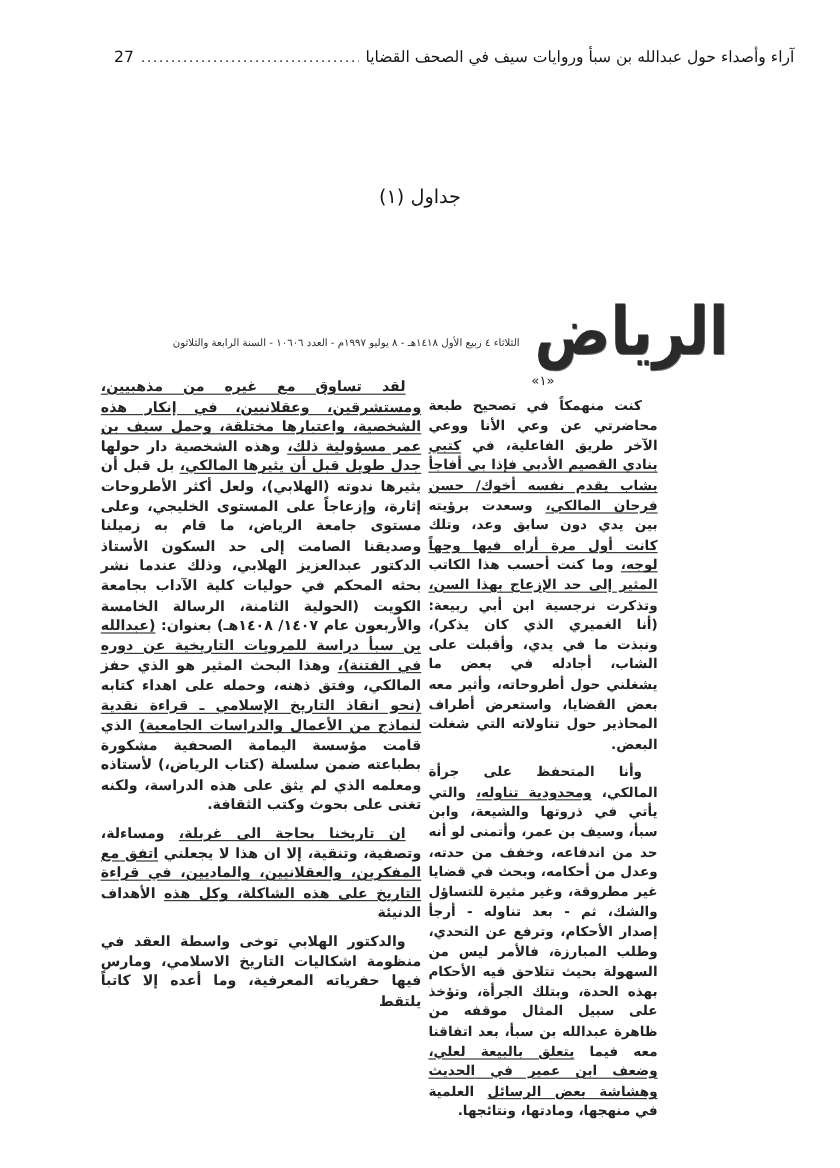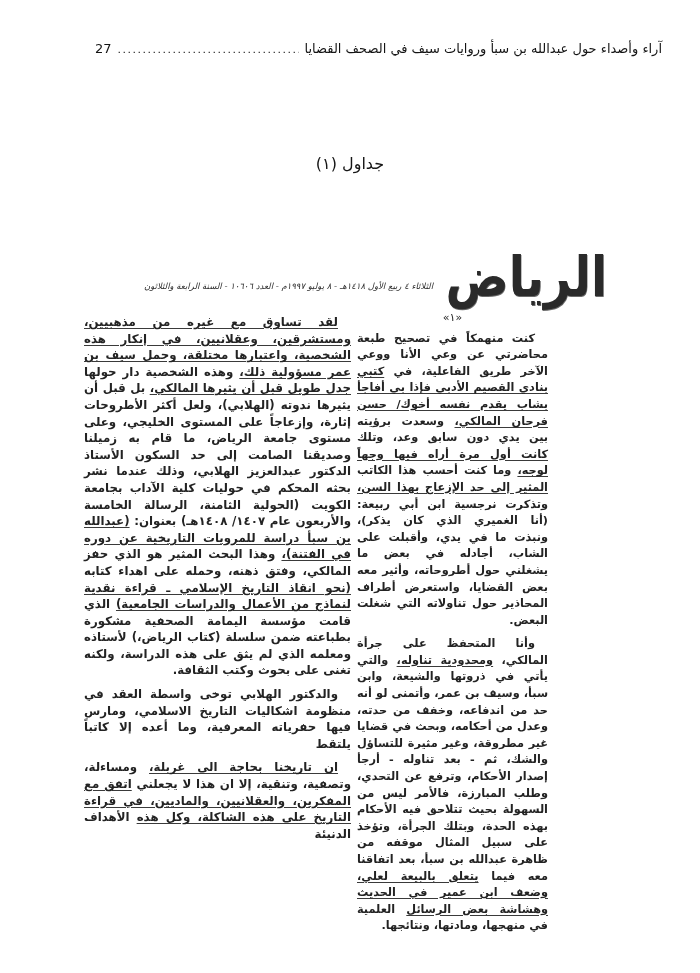--- a/index.html
+++ b/index.html
@@ -34,21 +34,21 @@
   }
   .logo{
     position:absolute;right:88px;top:-4px;
     font-size:47px;font-weight:bold;color:#2a2a2a;
     letter-spacing:-2px;transform:scaleY(1.18);transform-origin:top right;
     text-shadow:0.6px 0.6px 0 #6a6a6a;
     white-space:nowrap;
   }
   .dateline{
     position:absolute;right:262px;top:33px;
-    font-size:8.5px;color:#2d2d2d;white-space:nowrap;direction:rtl;font-style:italic;
+    font-size:8.5px;color:#2d2d2d;white-space:nowrap;direction:rtl;
   }
   .col{
     position:absolute;text-align:justify;
     color:#232323;
   }
   .col-right{right:147px;top:62px;width:191px;font-size:11.3px;line-height:16.6px;}
   .col-left{left:4px;top:66px;width:267px;font-size:11.8px;line-height:16.6px;}
   .marker{text-align:center;font-size:11px;margin:0 0 4px 0;letter-spacing:1px;}
   .para{margin:0 0 7px 0;text-indent:13px;font-weight:bold;}
   .u{text-decoration:underline;text-decoration-color:#3a3a3a;text-underline-offset:2px;}
@@ -73,17 +73,17 @@
     <div class="marker">«١»</div>
     <div>
         <p class="para"><span>كنت منهمكاً في تصحيح طبعة محاضرتي عن وعي الأنا ووعي الآخر طريق الفاعلية، في </span><span class="u">كتبي بنادي القصيم الأدبي فإذا بي أفاجأ بشاب يقدم نفسه أخوك/ حسن فرحان المالكي،</span><span> وسعدت برؤيته بين يدي دون سابق وعد، وتلك </span><span class="u">كانت أول مرة أراه فيها وجهاً لوجه،</span><span> وما كنت أحسب هذا الكاتب </span><span class="u">المثير إلى حد الإزعاج بهذا السن،</span><span> وتذكرت نرجسية ابن أبي ربيعة: (أنا الغميري الذي كان يذكر)، ونبذت ما في يدي، وأقبلت على الشاب، أجادله في بعض ما يشغلني حول أطروحاته، وأثير معه بعض القضايا، واستعرض أطراف المحاذير حول تناولاته التي شغلت البعض.</span></p>
         <p class="para"><span>وأنا المتحفظ على جرأة المالكي، </span><span class="u">ومحدودية تناوله،</span><span> والتي يأتي في ذروتها والشيعة، وابن سبأ، وسيف بن عمر، وأتمنى لو أنه حد من اندفاعه، وخفف من حدته، وعدل من أحكامه، وبحث في قضايا غير مطروقة، وغير مثيرة للتساؤل والشك، ثم - بعد تناوله - أرجأ إصدار الأحكام، وترفع عن التحدي، وطلب المبارزة، فالأمر ليس من السهولة بحيث تتلاحق فيه الأحكام بهذه الحدة، وبتلك الجرأة، وتؤخذ على سبيل المثال موقفه من ظاهرة عبدالله بن سبأ، بعد اتفاقنا معه فيما </span><span class="u">يتعلق بالبيعة لعلي،</span><span> </span><span class="u">وضعف ابن عمير في الحديث وهشاشة بعض الرسائل</span><span> العلمية في منهجها، ومادتها، ونتائجها.</span></p>
       </div>
   </div>
 
   <div class="col col-left">
     <div>
         <p class="para"><span class="u">لقد تساوق مع غيره من مذهبيين، ومستشرقين، وعقلانيين، في إنكار هذه الشخصية، واعتبارها مختلقة، وحمل سيف بن عمر مسؤولية ذلك،</span><span> وهذه الشخصية دار حولها </span><span class="u">جدل طويل قبل أن يثيرها المالكي،</span><span> بل قبل أن يثيرها ندوته (الهلابي)، ولعل أكثر الأطروحات إثارة، وإزعاجاً على المستوى الخليجي، وعلى مستوى جامعة الرياض، ما قام به زميلنا وصديقنا الصامت إلى حد السكون الأستاذ الدكتور عبدالعزيز الهلابي، وذلك عندما نشر بحثه المحكم في حوليات كلية الآداب بجامعة الكويت (الحولية الثامنة، الرسالة الخامسة والأربعون عام ١٤٠٧/ ١٤٠٨هـ) بعنوان: </span><span class="u">(عبدالله بن سبأ دراسة للمرويات التاريخية عن دوره في الفتنة)،</span><span> وهذا البحث المثير هو الذي حفز المالكي، وفتق ذهنه، وحمله على اهداء كتابه </span><span class="u">(نحو انقاذ التاريخ الإسلامي ـ قراءة نقدية لنماذج من الأعمال والدراسات الجامعية)</span><span> الذي قامت مؤسسة اليمامة الصحفية مشكورة بطباعته ضمن سلسلة (كتاب الرياض،) لأستاذه ومعلمه الذي لم يثق على هذه الدراسة، ولكنه تغنى على بحوث وكتب الثقافة.</span></p>
+        <p class="para"><span class="u">ان تاريخنا بحاجة الى غربلة،</span><span> ومساءلة، وتصفية، وتنقية، إلا ان هذا لا يجعلني </span><span class="u">اتفق مع المفكرين، والعقلانيين، والماديين، في قراءة التاريخ على هذه الشاكلة، وكل هذه</span><span> الأهداف الدنيئة</span></p>
         <p class="para"><span>والدكتور الهلابي توخى واسطة العقد في منظومة اشكاليات التاريخ الاسلامي، ومارس فيها حفرياته المعرفية، وما أعده إلا كاتباً يلتقط</span></p>
-        <p class="para"><span class="u">ان تاريخنا بحاجة الى غربلة،</span><span> ومساءلة، وتصفية، وتنقية، إلا ان هذا لا يجعلني </span><span class="u">اتفق مع المفكرين، والعقلانيين، والماديين، في قراءة التاريخ على هذه الشاكلة، وكل هذه</span><span> الأهداف الدنيئة</span></p>
       </div>
   </div>
 </div>
 
 </body></html>

